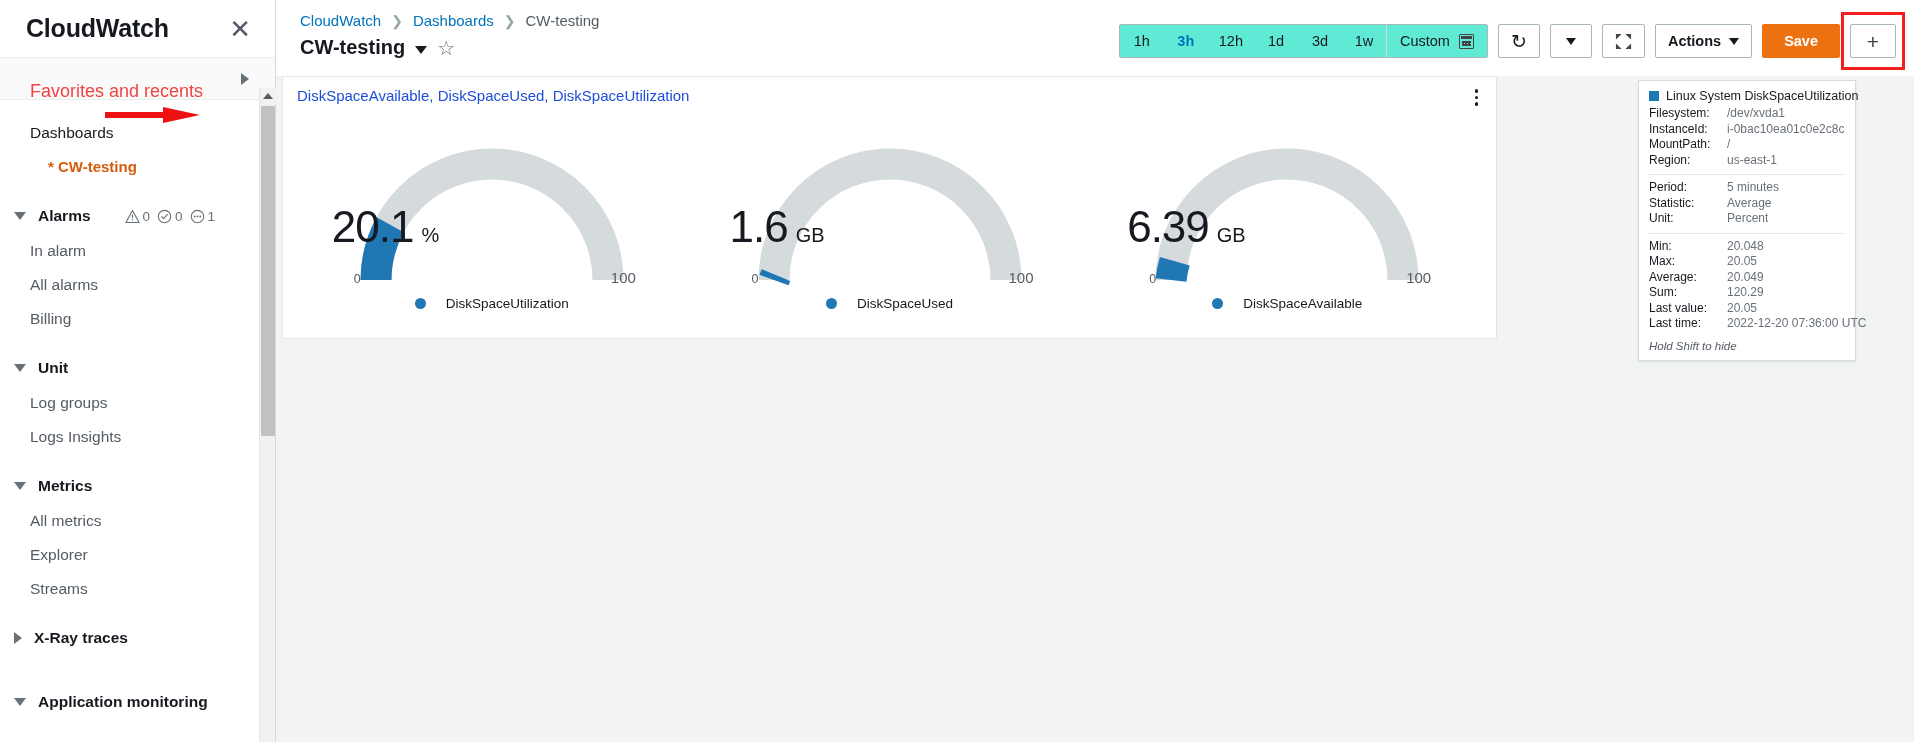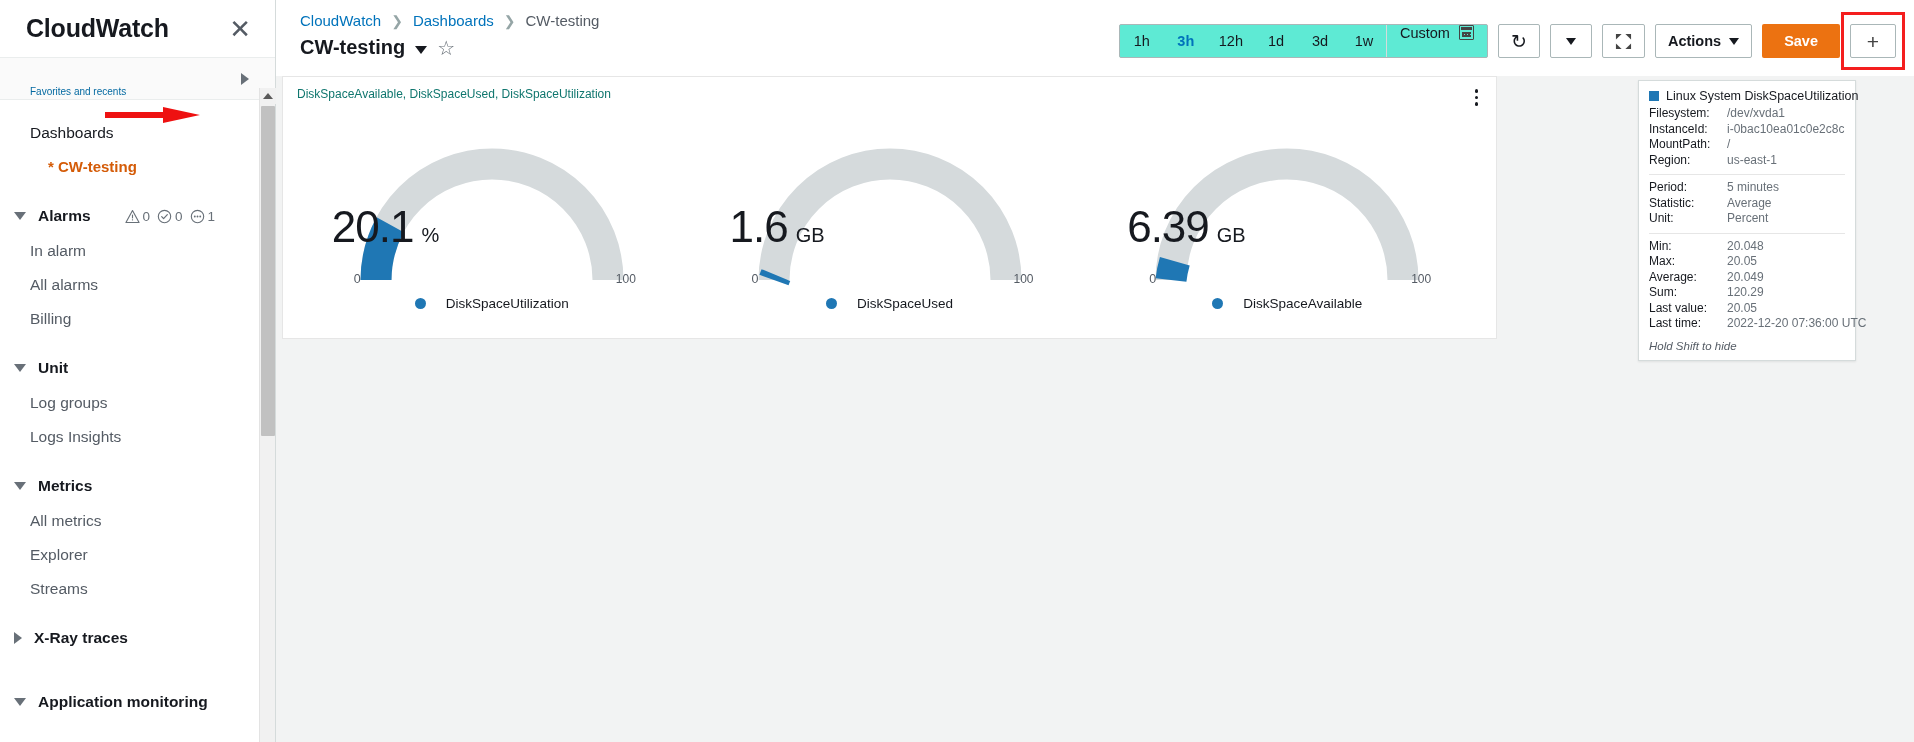--- a/index.html
+++ b/index.html
@@ -28,21 +28,21 @@
   .sb-title { font-size: 25px; font-weight: bold; color: #16191f; letter-spacing: -0.2px; }
   .sb-close { font-size: 26px; color: #545b64; line-height: 1; cursor: pointer; font-weight: 300; }
 
   .sb-favrow {
     height: 42px; display: flex; align-items: center; justify-content: space-between;
     padding: 0 26px 0 30px;
     background: #fafafa;
     border-bottom: 1px solid #eaeded;
     cursor: pointer;
   }
-  .sb-favrow .lbl { font-size: 10px; color: #0369a1; margin-top: 26px; }
+  .sb-favrow .lbl { font-size: 18px; color: #ef4444; margin-top: 26px; }
   .tri-right { width: 0; height: 0; border-left: 8px solid #687078; border-top: 6px solid transparent; border-bottom: 6px solid transparent; }
   .tri-down  { width: 0; height: 0; border-top: 8px solid #687078; border-left: 6px solid transparent; border-right: 6px solid transparent; }
 
   .sb-body { padding-top: 16px; position: relative; }
   .sb-link {
     font-size: 15.5px; color: #16191f; padding: 7px 0 7px 30px; cursor: pointer;
     line-height: 20px;
   }
   .sb-sub {
     font-size: 15.5px; color: #545b64; padding: 7px 0 7px 30px; cursor: pointer; line-height: 20px;
@@ -93,21 +93,21 @@
   .range-group {
     display: flex; align-items: stretch; border: 1px solid #aab7b8; background: #5eead4; border-radius: 2px;
     height: 34px; overflow: hidden;
   }
   .range-btn {
     display: flex; align-items: center; justify-content: center;
     min-width: 44px; padding: 0 11px; font-size: 14.5px; color: #16191f; cursor: pointer;
   }
   .range-btn.active { color: #0073bb; font-weight: bold; }
   .range-custom {
-    display: flex; align-items: flex-start; gap: 9px; padding: 0 13px;
+    display: flex; align-items: center; gap: 9px; padding: 0 13px;
     border-left: 1px solid #d5dbdb; font-size: 14.5px; color: #16191f; cursor: pointer;
   }
   .cal-ico { width: 15px; height: 15px; border: 1.6px solid #444; border-radius: 1px; position: relative; }
   .cal-ico::before { content:""; position:absolute; left:1px; right:1px; top:1px; height:3px; background:#444; }
   .cal-ico::after  { content:""; position:absolute; left:2px; top:6px; width:9px; height:5px;
                      background: repeating-linear-gradient(to right,#444 0 1.6px,transparent 1.6px 3px),
                                  repeating-linear-gradient(to bottom,#444 0 1.6px,transparent 1.6px 3px);
                      background-size: 3px 3px; }
 
   .tb-btn {
@@ -135,35 +135,35 @@
     border: 3px solid #f41e1e; pointer-events: none;
   }
 
   
   .content { position: relative; height: 666px; }
   .widget {
     position: absolute; left: 6px; top: 0px; width: 1215px; height: 263px;
     background: #fff; border: 1px solid #e6e6e6;
   }
   .widget-head { display: flex; align-items: flex-start; justify-content: space-between; padding: 10px 14px 0 14px; }
-  .widget-title { font-size: 12px; color: #0f766e; }
+  .widget-title { font-size: 15px; color: #1d4ed8; }
   .kebab { display:flex; flex-direction:column; gap:3px; cursor:pointer; padding: 2px 4px; }
   .kebab i { width:3.5px; height:3.5px; border-radius:50%; background:#16191f; display:block; }
 
   .gauges { display: flex; padding: 6px 10px 0 10px; }
   .gauge { flex: 1; display: flex; flex-direction: column; align-items: center; }
   .gauge-svg-wrap { position: relative; width: 320px; height: 175px; }
   .gauge-value {
     position: absolute; left: 0; right: 0; top: 88px;
     display: flex; align-items: baseline; gap: 8px;
   }
   .gv-num { font-size: 44px; color: #16191f; letter-spacing: -1px; }
   .gv-unit { font-size: 20px; color: #16191f; }
   .tick-lo { position: absolute; left: 22px; bottom: 3px; font-size: 12.5px; color: #545b64; }
-  .tick-hi { position: absolute; right: 16px; bottom: 3px; font-size: 12px; color: #545b64; }
+  .tick-hi { position: absolute; right: 16px; bottom: 3px; font-size: 15px; color: #545b64; }
   .legend { display: flex; align-items: center; gap: 20px; margin-top: 7px; }
   .legend-dot { width: 11px; height: 11px; border-radius: 50%; background: #1f77b4; }
   .legend-label { font-size: 13.5px; color: #16191f; }
 
   
   .tooltip {
     position: absolute; right: 58px; top: 4px; width: 218px;
     background: #fff; border: 1px solid #d5dbdb; padding: 8px 10px 8px 10px;
     box-shadow: 0 1px 2px rgba(0,0,0,.08);
   }

